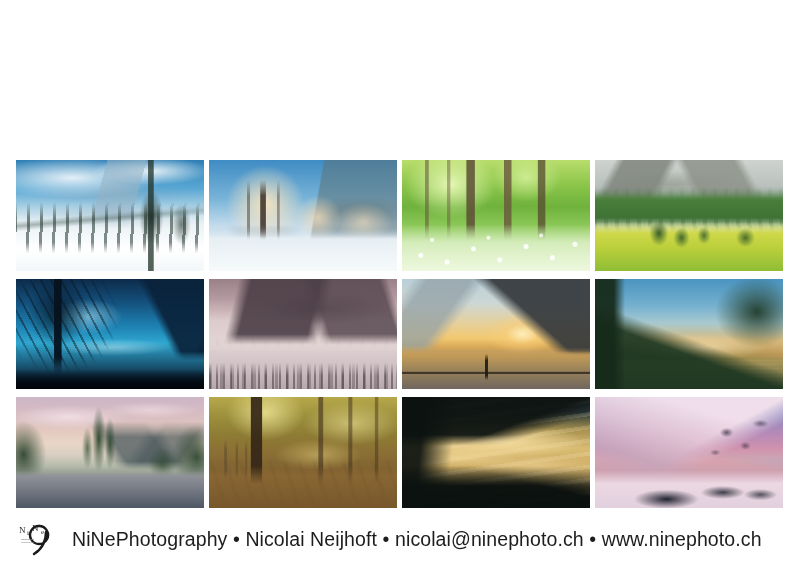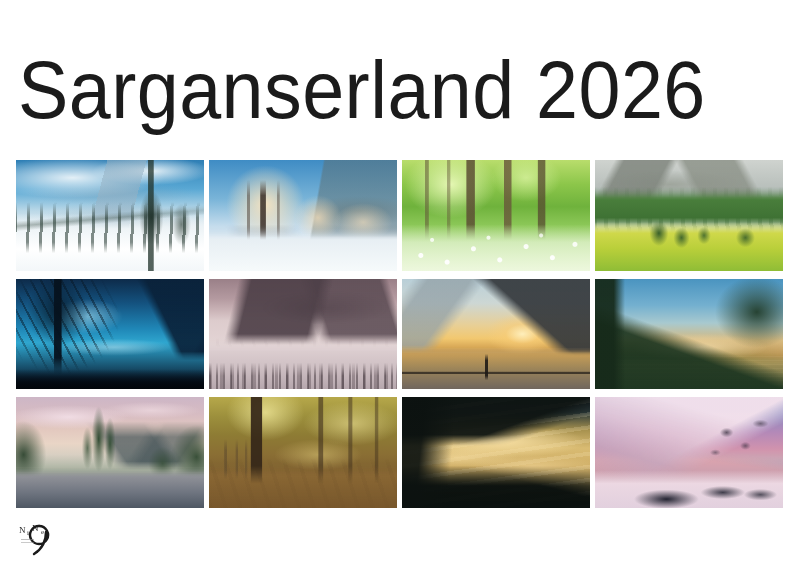--- a/index.html
+++ b/index.html
@@ -448,23 +448,20 @@
     color: #1d1d1d;
     letter-spacing: 0.1px;
     white-space: nowrap;
   }
 </style>
 </head>
 <body>
 
 <div class="calendar-cover">
 
-  <div class="title-area">
-    <h1 class="cover-title">Sarganserland 2026</h1>
-  </div>
 
   <div class="photo-grid">
 
     <div class="photo">
       <div class="layer p1-sky"></div>
       <div class="layer p1-clouds"></div>
       <div class="layer p1-ridge"></div>
       <div class="layer p1-snow"></div>
       <div class="layer p1-trees"></div>
       <div class="layer p1-bigtree"></div>
@@ -568,15 +565,16 @@
         <text x="3" y="16" font-family="'Liberation Serif', serif" font-size="9" fill="#2a2a2a">N</text>
         <text x="11" y="18" font-family="'Liberation Serif', serif" font-size="7" fill="#2a2a2a">i</text>
         <text x="16" y="14" font-family="'Liberation Serif', serif" font-size="9" fill="#2a2a2a">N</text>
         <text x="25" y="17" font-family="'Liberation Serif', serif" font-size="7" fill="#2a2a2a">e</text>
         <path d="M23 9 a9 9 0 1 0 0.1 0 M30 15 c0 10 -4 17 -12 22" fill="none" stroke="#1a1a1a" stroke-width="2.4" stroke-linecap="round"></path>
         <circle cx="21" cy="35" r="1.1" fill="#1a1a1a"></circle>
         <rect x="5" y="22" width="13" height="1" fill="#8a8a8a" opacity="0.55"></rect>
         <rect x="5" y="25" width="13" height="1" fill="#8a8a8a" opacity="0.45"></rect>
       </svg>
     </div>
+    <div class="footer-text">NiNePhotography • Nicolai Neijhoft • nicolai@ninephoto.ch • www.ninephoto.ch</div>
   </div>
 
 </div>
 
 </body></html>

